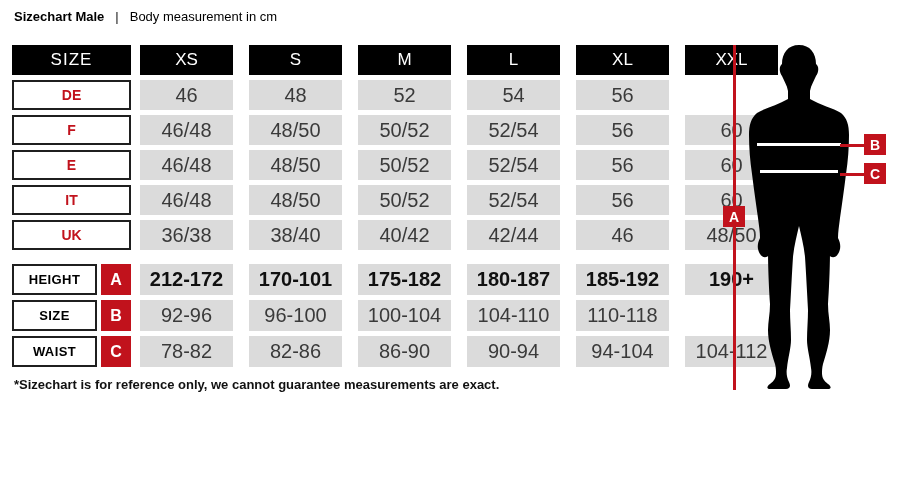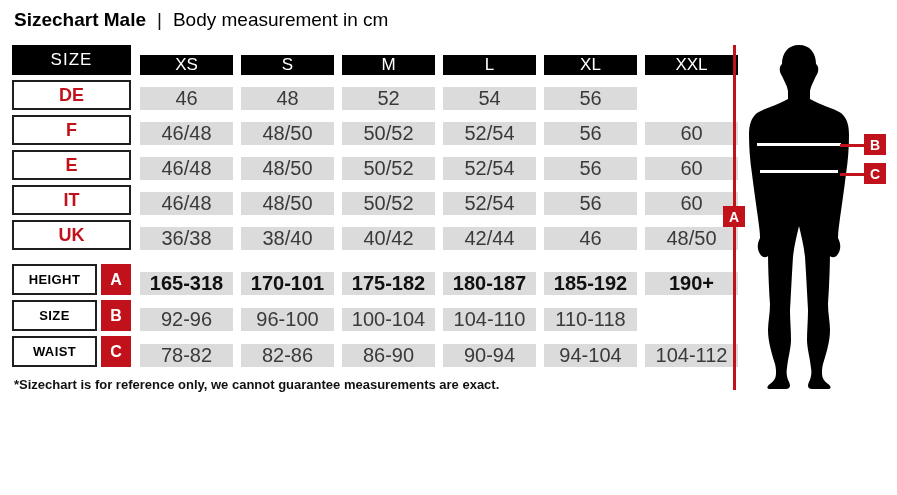--- a/index.html
+++ b/index.html
@@ -10,33 +10,33 @@
     width: 897px;
     height: 495px;
     background: #ffffff;
     overflow: hidden;
   }
 
   
   .title {
     position: absolute;
     left: 14px; top: 9px;
-    font-size: 19px;
+    font-size: 13px;
     color: #000;
     white-space: nowrap;
   }
   .t-main { font-weight: bold; }
   .t-sep  { font-weight: 400; margin: 0 11px; color: #111; }
   .t-sub  { font-weight: 400; }
 
   
   .table { position: absolute; left: 12px; top: 45px; width: 844px; }
   .row { display: flex; align-items: stretch; height: 30px; margin-bottom: 5px; }
   .label-area { width: 119px; flex: 0 0 119px; display: flex; justify-content: space-between; }
-  .cells { display: flex; gap: 8px; margin-left: 9px; flex: 1; align-items: flex-end; }
+  .cells { display: flex; gap: 16px; margin-left: 9px; flex: 1; }
   .cell {
     width: 93px; flex: 0 0 93px;
     display: flex; align-items: center; justify-content: center;
     background: var(--cell-bg, #DBDBDB);
     color: var(--cell-text, #3A3A3A);
     font-size: 20px;
   }
   .hdr {
     background: var(--header-bg, #000);
     color: #fff;
@@ -46,21 +46,21 @@
     width: 119px; flex: 0 0 119px;
     display: flex; align-items: center; justify-content: center;
     letter-spacing: 1px;
   }
   .label-box {
     width: 100%;
     background: #fff;
     border: 2px solid #1F1F1F;
     display: flex; align-items: center; justify-content: center;
   }
-  .red-label { color: var(--red, #C1121C); font-weight: bold; font-size: 18px; }
+  .red-label { color: var(--red, #C1121C); font-weight: bold; font-size: 14px; }
   .measure { height: 31px; border-radius: 12px; }
   .measure .label-box {
     width: 85px; flex: 0 0 85px;
     color: #000; font-weight: bold; font-size: 13px; letter-spacing: 0.4px;
   }
   .marker {
     width: 30px; flex: 0 0 30px;
     background: var(--red, #C1121C);
     color: #fff; font-weight: bold; font-size: 16px;
     display: flex; align-items: center; justify-content: center;
@@ -195,21 +195,21 @@
         <div class="cell">48/50</div>
       </div>
     </div>
 
     <div class="row measure measure-section">
       <div class="label-area">
         <div class="label-box">HEIGHT</div>
         <div class="marker">A</div>
       </div>
       <div class="cells bold-cells">
-        <div class="cell">165-318</div>
+        <div class="cell">212-172</div>
         <div class="cell">170-101</div>
         <div class="cell">175-182</div>
         <div class="cell">180-187</div>
         <div class="cell">185-192</div>
         <div class="cell">190+</div>
       </div>
     </div>
 
     <div class="row measure">
       <div class="label-area">

